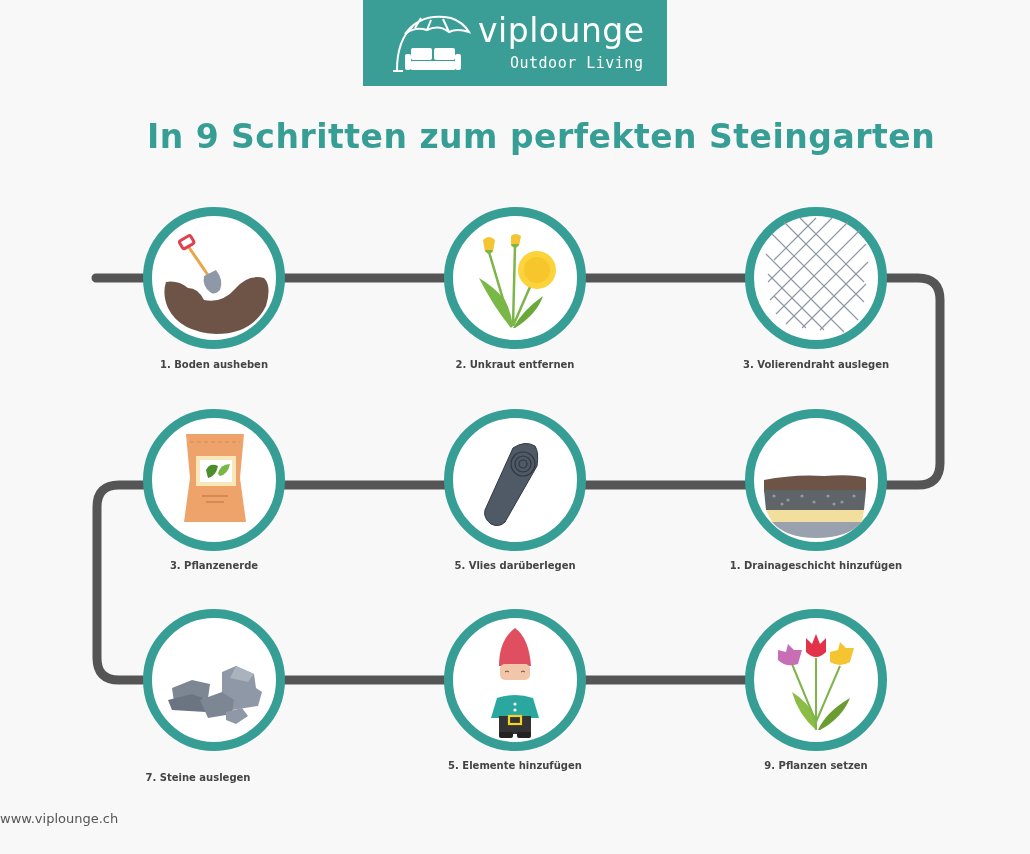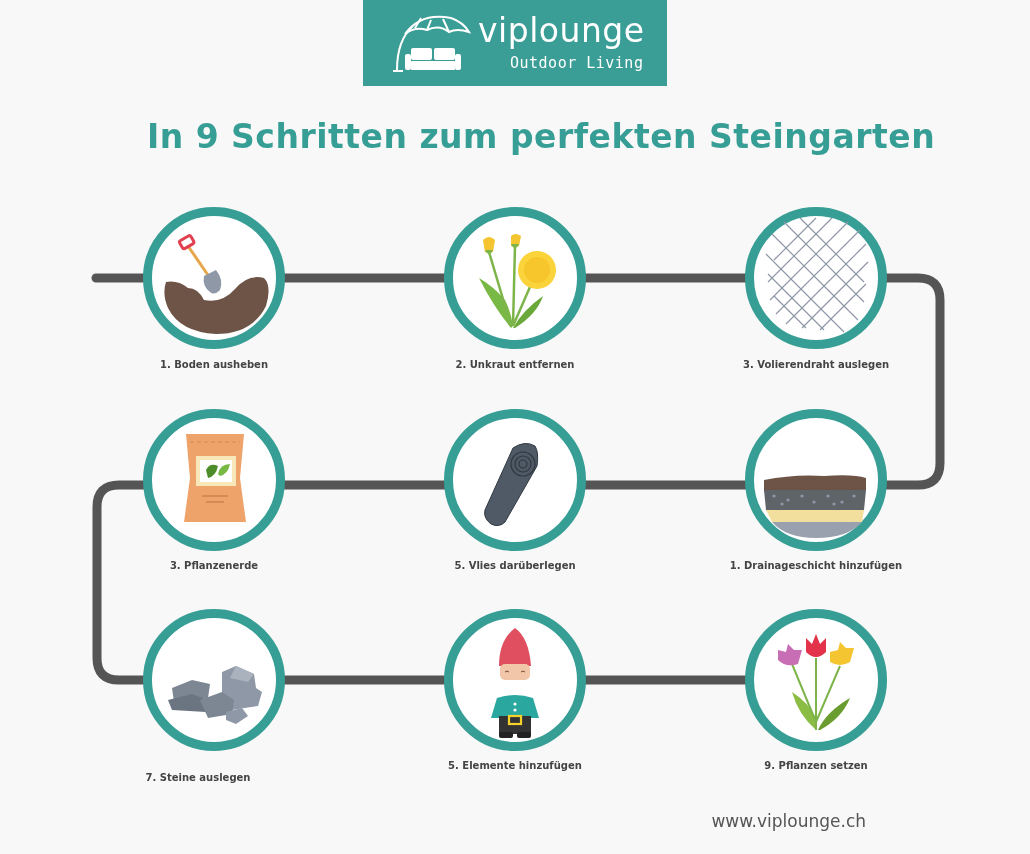--- a/index.html
+++ b/index.html
@@ -32,22 +32,22 @@
     position: absolute; width: 142px; height: 142px; border-radius: 50%;
     box-sizing: border-box; border: 9px solid #379e96; background: #fff;
   }
   .step svg { position: absolute; left: 0; top: 0; width: 124px; height: 124px; }
   .label {
     position: absolute; width: 260px; text-align: center;
     color: #444; font-family: "DejaVu Sans", sans-serif; font-weight: bold;
     font-size: 10px; line-height: 1;
   }
   .footer {
-    position: absolute; left: 0; top: 811px; width: 866px; text-align: right;
-    color: #555; font-family: "DejaVu Sans", sans-serif; font-size: 17px;
+    position: absolute; left: 0; top: 811px; width: 866px; text-align: left;
+    color: #555; font-family: "DejaVu Sans", sans-serif; font-size: 13px;
   }
 </style>
 </head>
 <body>
 
 <div class="logo">
   <svg class="mark" width="80" height="64" viewBox="0 0 80 64">
     <g fill="none" stroke="#fff" stroke-width="2">
       <path d="M14 24 Q30 2 60 8 Q72 12 78 22 Q66 18 58 22 Q48 14 36 20 Q24 16 14 24 Z"></path>
       <path d="M36 20 L40 10 M58 22 L52 9 M24 18 L30 8"></path>

